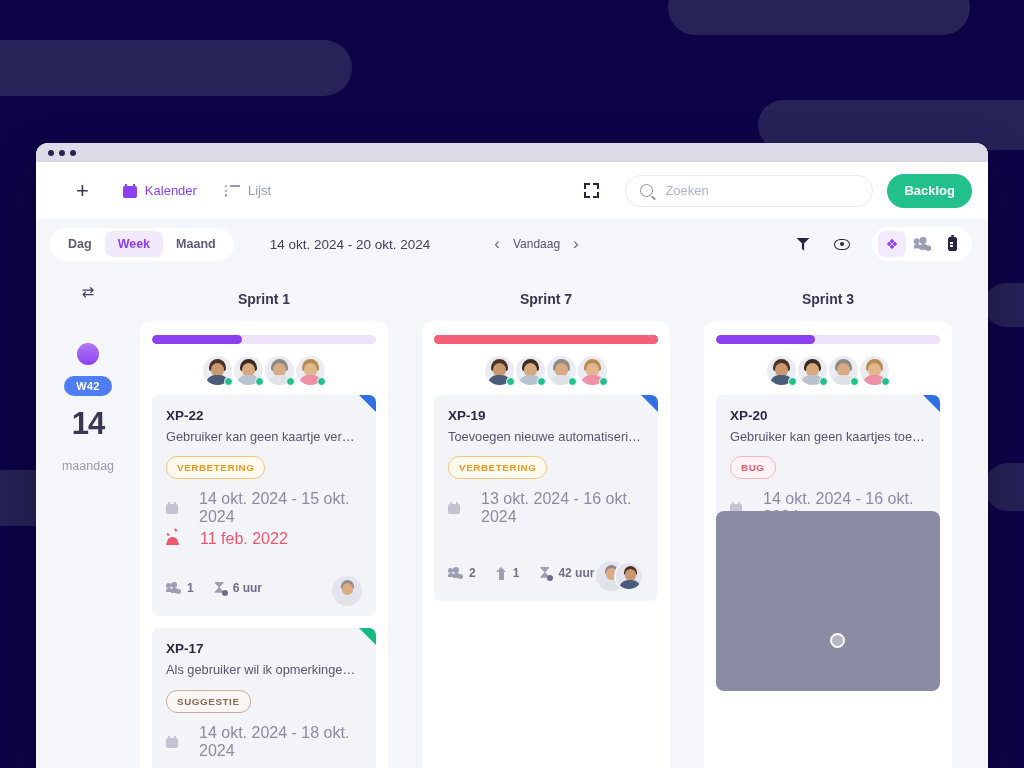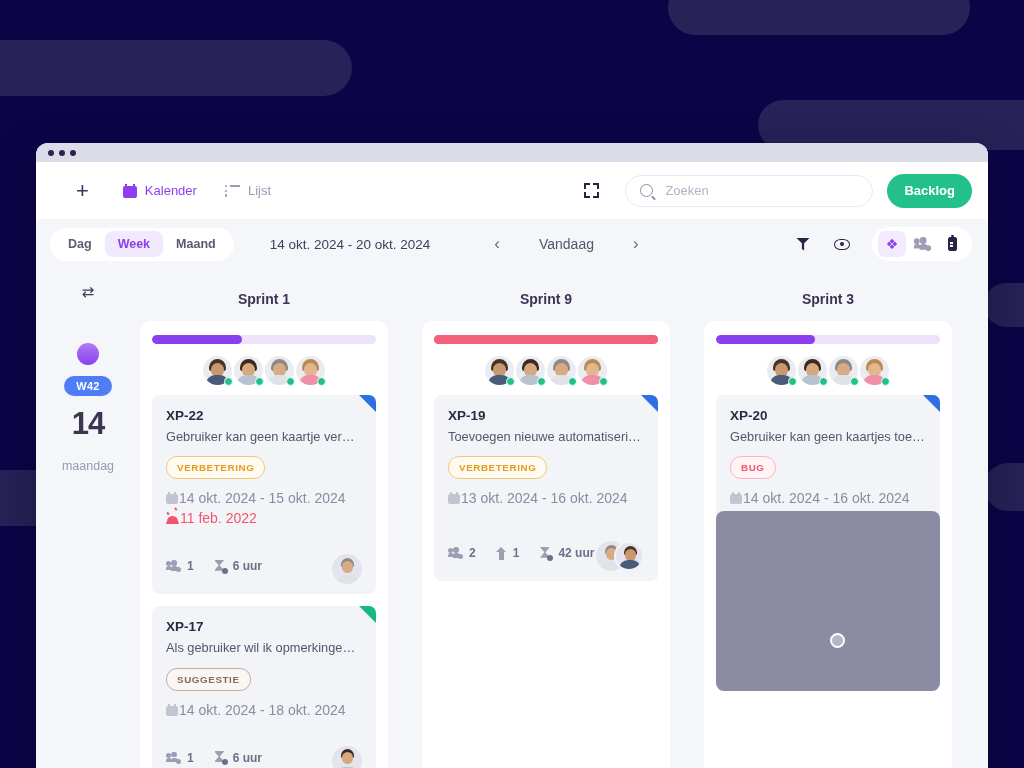--- a/index.html
+++ b/index.html
@@ -62,21 +62,21 @@
   #backlog-btn { margin-left: 14px; height: 34px; padding: 0 17px; border-radius: 17px; background: #22c08a;
                  color: #fff; font-size: 13px; font-weight: 700; display: flex; align-items: center; cursor: pointer; }
 
   
   #toolbar { height: 50px; background: #f5f6fa; display: flex; align-items: center; padding: 0 16px 0 14px; }
   #seg { display: flex; background: #fff; border-radius: 17px; height: 33px; align-items: center; padding: 0 5px; }
   .seg-btn { font-size: 12.5px; color: #5b5b74; padding: 6px 13px; border-radius: 8px; cursor: pointer; font-weight: 600; }
   .seg-btn.active { background: #f1e9fd; color: #8b3ff0; }
   #daterange { margin-left: 36px; font-size: 13.5px; color: #414159; }
   .chev { font-size: 17px; color: #6a6a86; cursor: pointer; padding: 0 4px; font-weight: 300; }
-  #today { font-size: 14px; color: #55556e; margin: 0 35px; cursor: pointer; }
+  #today { font-size: 12px; color: #55556e; margin: 0 9px; cursor: pointer; }
   .tb-icon { margin-left: 24px; cursor: pointer; display: flex; align-items: center; }
   .funnel { width: 14px; height: 13px; background: #2a2444; clip-path: polygon(0 0, 100% 0, 58% 45%, 58% 100%, 42% 88%, 42% 45%); }
   .eye { width: 16px; height: 11px; border: 1.8px solid #2a2444; border-radius: 50% 50% 50% 50% / 60% 60% 60% 60%; position: relative; }
   .eye:after { content:""; position:absolute; left:50%; top:50%; transform:translate(-50%,-50%); width:4px; height:4px; background:#2a2444; border-radius:50%; }
   #pillgroup { margin-left: 22px; height: 34px; background: #fff; border-radius: 17px; display: flex; align-items: center; padding: 0 6px; gap: 2px; }
   .pill-item { width: 28px; height: 26px; border-radius: 7px; display: flex; align-items: center; justify-content: center; cursor: pointer; }
   .pill-item.active { background: #f3ebfd; }
   .puzzle { font-size: 14px; color: #8b3ff0; line-height: 1; }
   .battery { width: 9px; height: 14px; border: 1.8px solid #2a2444; border-radius: 2px; position: relative; background: #2a2444; }
   .battery:before { content:""; position:absolute; left:2px; top:-3.5px; width:3px; height:2px; background:#2a2444; border-radius:1px; }
@@ -116,21 +116,21 @@
             border-width: 0 17px 17px 0; }
   .corner.blue { border-color: transparent #2f6fe4 transparent transparent; }
   .corner.green { border-color: transparent #16b97f transparent transparent; }
   .card-key { font-size: 13.5px; font-weight: 700; color: #2d2a46; }
   .card-title { font-size: 12.8px; color: #55556e; margin-top: 5px; line-height: 1.35; white-space: nowrap; overflow: hidden; text-overflow: ellipsis; }
   .tag { display: inline-block; margin-top: 11px; font-size: 9.8px; font-weight: 700; letter-spacing: .6px;
          padding: 5px 10px; border-radius: 11px; }
   .tag.verbetering { color: #e59b1e; border: 1px solid #f3c878; background: #fffaf0; }
   .tag.bug { color: #f0566e; border: 1px solid #f9b5c0; background: #fff3f5; }
   .tag.suggestie { color: #8c6a5a; border: 1px solid #c9ad9e; background: #faf6f3; }
-  .meta { display: flex; align-items: center; gap: 1px; margin-top: 11px; font-size: 14px; color: #8b8ba1; }
+  .meta { display: flex; align-items: center; gap: 21px; margin-top: 11px; font-size: 16px; color: #8b8ba1; }
   .meta.alarm { color: #f0566e; margin-top: 4px; }
   .cal-sm { width: 12px; height: 12px; position: relative; flex: none; }
   .cal-sm:before { content:""; position:absolute; left:0; top:2px; width:12px; height:10px; background:#c3c3d2; border-radius:2px; }
   .cal-sm:after { content:""; position:absolute; left:2px; top:0; width:1.8px; height:3.5px; background:#c3c3d2; box-shadow: 6px 0 0 #c3c3d2; }
   .alarm-ico { width: 13px; height: 11px; position: relative; flex: none; }
   .alarm-ico:before { content:""; position:absolute; left:1px; bottom:1px; width:11px; height:7px; background:#f0566e; border-radius:6px 6px 2px 2px; }
   .alarm-ico:after { content:""; position:absolute; left:0; bottom:0; width:13px; height:2px; background:#f0566e; border-radius:1px; }
   .alarm-ray { position:absolute; left:1px; top:-1px; width:2px; height:3px; background:#f0566e; transform: rotate(-30deg); box-shadow: 9px 0 0 #f0566e; }
 
   .footer { display: flex; align-items: center; gap: 6px; margin-top: 24px; font-size: 12px; color: #6e6e88; font-weight: 600; position: relative; min-height: 32px; }
@@ -372,21 +372,21 @@
                   <span style="position:absolute;left:9px;top:3px;width:13px;height:9px;border-radius:7px 7px 2px 2px;background:#3a2a20"></span>
                   <span style="position:absolute;left:10px;top:6px;width:11px;height:12px;border-radius:6px;background:#d6a87e"></span>
                   <span style="position:absolute;left:4px;bottom:0;width:23px;height:9px;border-radius:9px 9px 0 0;background:#b9c3cf"></span>
                 </span>
               </div>
             </div>
           </div>
         </div>
 
         <div class="col">
-          <div class="col-title">Sprint 9</div>
+          <div class="col-title">Sprint 7</div>
           <div class="col-body">
             <div class="progress" style="background:#f4607a">
                 <i style="width:100%;background:#f4607a"></i>
               </div>
             <div class="avatars">
               <div class="av">
                   <div class="face">
                     <div class="hair" style="background:#4a3226"></div>
                     <div class="skin" style="background:#c8986f"></div>
                     <div class="body" style="background:#4a5b7a"></div>

